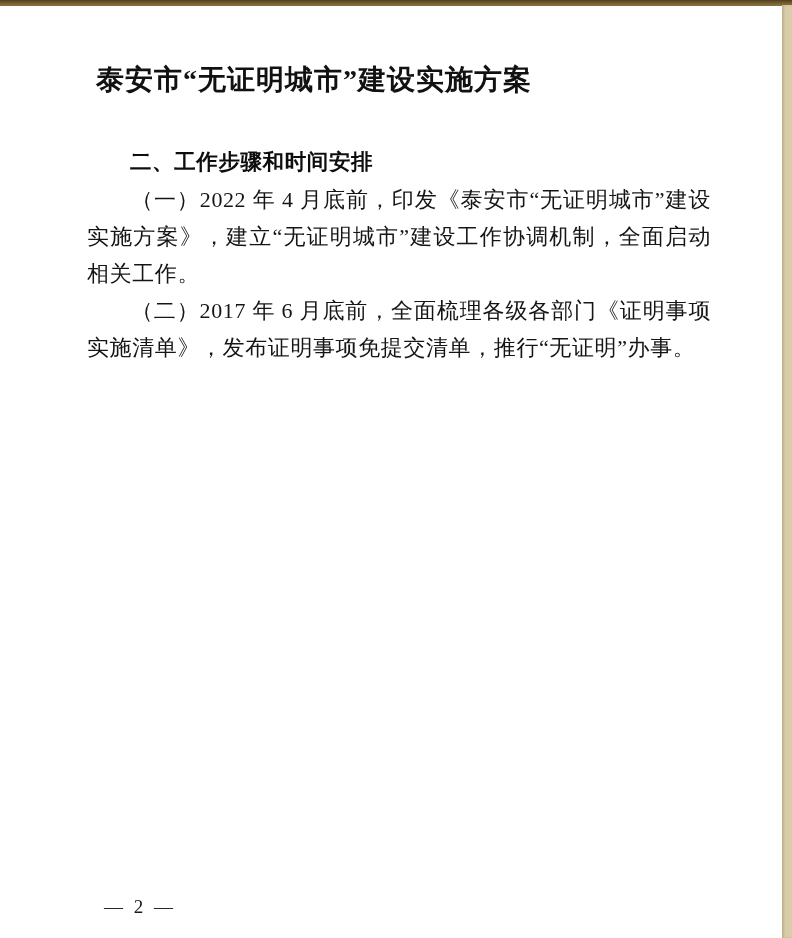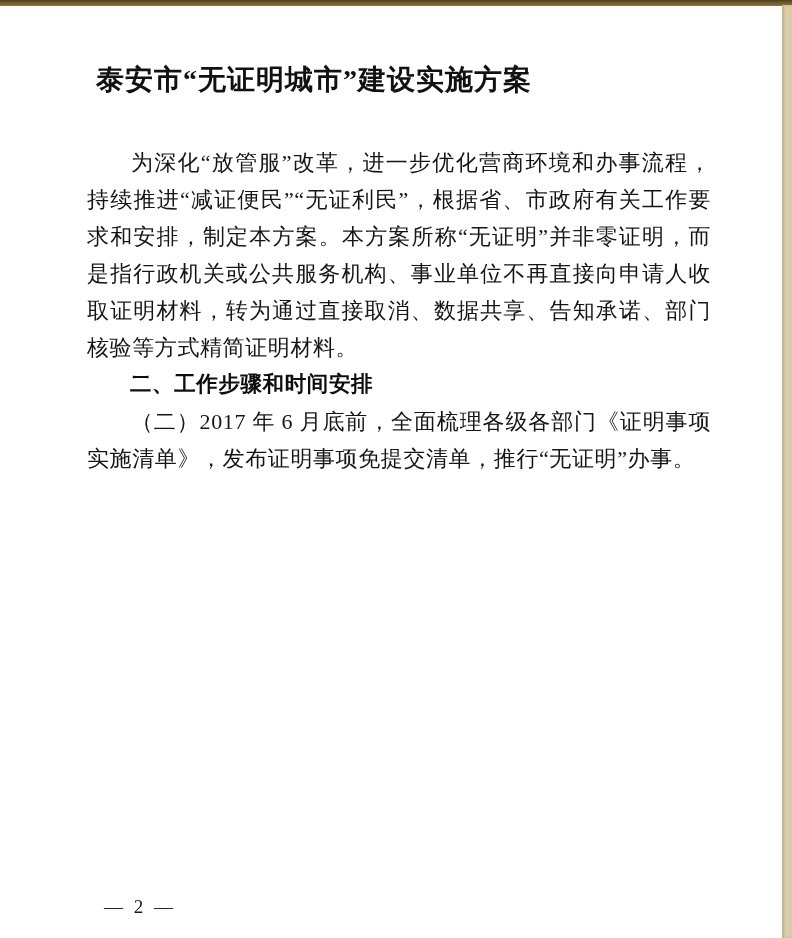--- a/index.html
+++ b/index.html
@@ -81,22 +81,22 @@
 <body>
 
 <div class="page">
 
   <div class="top-edge"></div>
   <div class="right-edge"></div>
 
   <h1 class="doc-title">泰安市“无证明城市”建设实施方案</h1>
 
   <section class="doc-body">
-    <p>为深化“放管服”改革，进一步优化营商环境和办事流程，持续推进“减证便民”“无证利民”，根据省、市政府有关工作要求和安排，制定本方案。本方案所称“无证明”并非零证明，而是指行政机关或公共服务机构、事业单位不再直接向申请人收取证明材料，转为通过直接取消、数据共享、告知承诺、部门核验等方式精简证明材料。</p>
     <h2>二、工作步骤和时间安排</h2>
+    <p>（一）2022 年 4 月底前，印发《泰安市“无证明城市”建设实施方案》，建立“无证明城市”建设工作协调机制，全面启动相关工作。</p>
     <p>（二）2017 年 6 月底前，全面梳理各级各部门《证明事项实施清单》，发布证明事项免提交清单，推行“无证明”办事。</p>
   </section>
 
   <div class="page-footer">
     <span>— 2 —</span>
   </div>
 
 </div>
 
 </body></html>

